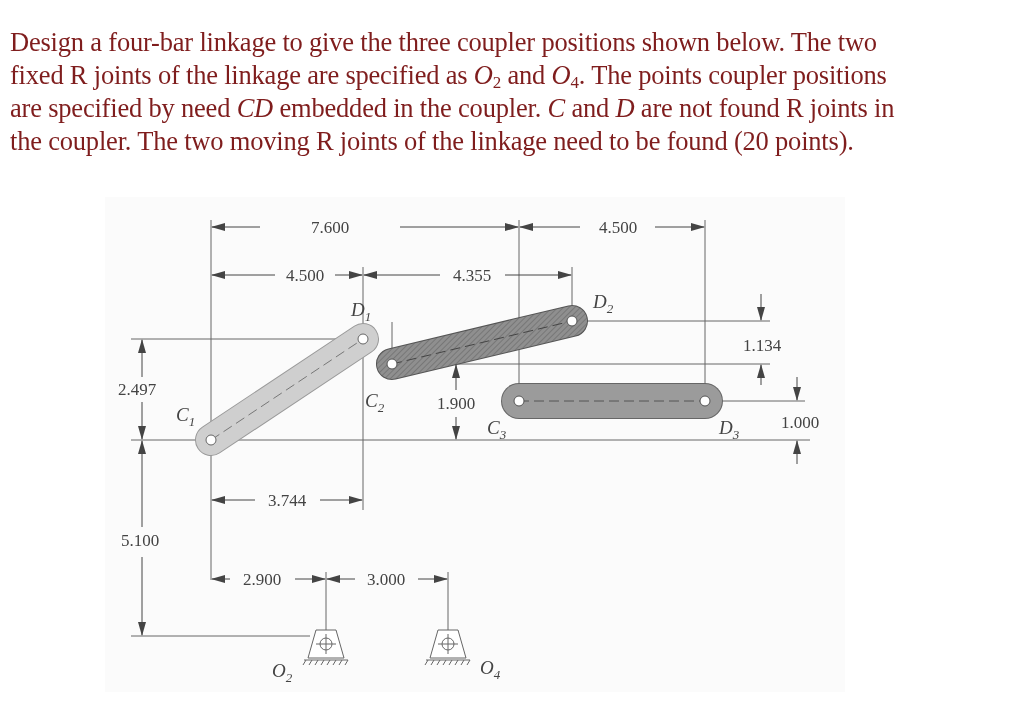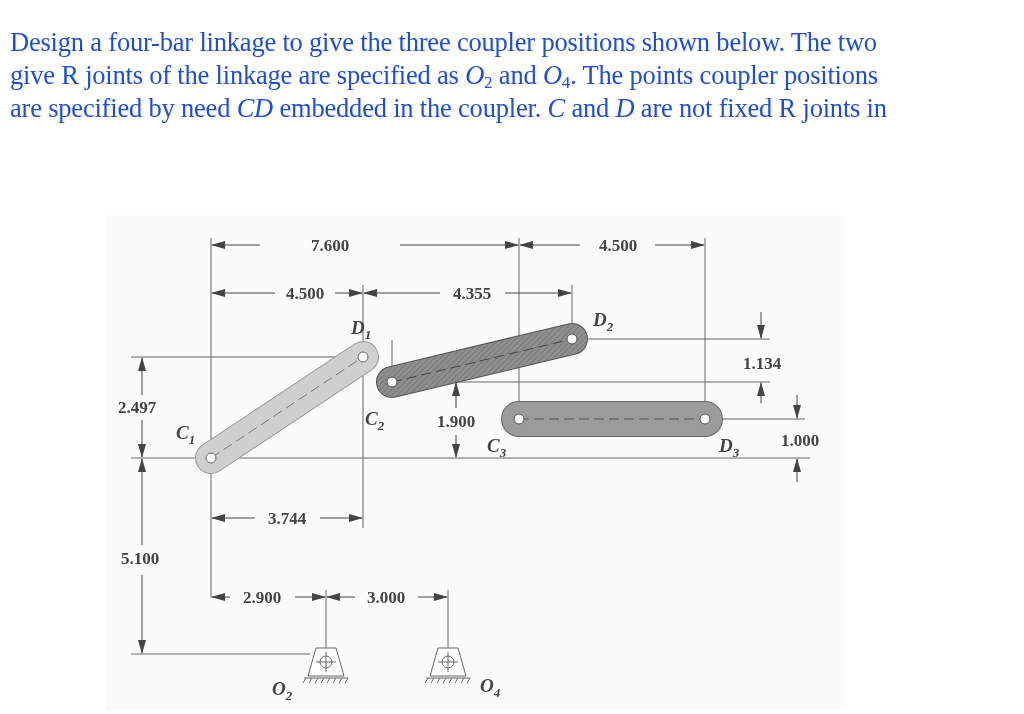--- a/index.html
+++ b/index.html
@@ -1,33 +1,34 @@
 <!DOCTYPE html>
 <html><head>
 <meta charset="utf-8">
 <style>
   html, body { margin: 0; padding: 0; background: #ffffff; }
   body { width: 1024px; height: 714px; position: relative; overflow: hidden; }
   .prompt {
     position: absolute; left: 10px; top: 26px; width: 1000px;
     font-family: "Liberation Serif", serif; font-size: 26.5px; line-height: 33px;
-    color: #1d4ed8; letter-spacing: -0.2px;
+    color: #7f1d1d; letter-spacing: -0.2px;
   }
   .prompt i { font-style: italic; }
   .prompt sub { font-size: 17px; vertical-align: -4px; line-height: 0; }
-  .figure { position: absolute; left: 0; top: 210px; width: 900px; height: 504px; font-weight: bold; }
+  .figure { position: absolute; left: 0; top: 192px; width: 900px; height: 504px; }
   svg text { font-family: "Liberation Serif", serif; }
 </style>
 </head>
 <body>
 
 <div class="prompt">
   <div><span>Design a four-bar linkage to give the three coupler positions shown below. The two</span></div>
-  <div><span>give R joints of the linkage are specified as </span><i>O</i><sub>2</sub><span> and </span><i>O</i><sub>4</sub><span>. The points coupler positions</span></div>
-  <div><span>are specified by need </span><i>CD</i><span> embedded in the coupler. </span><i>C</i><span> and </span><i>D</i><span> are not fixed R joints in</span></div>
+  <div><span>fixed R joints of the linkage are specified as </span><i>O</i><sub>2</sub><span> and </span><i>O</i><sub>4</sub><span>. The points coupler positions</span></div>
+  <div><span>are specified by need </span><i>CD</i><span> embedded in the coupler. </span><i>C</i><span> and </span><i>D</i><span> are not found R joints in</span></div>
+  <div><span>the coupler. The two moving R joints of the linkage need to be found (20 points).</span></div>
 </div>
 
 <div class="figure">
 <svg width="1024" height="504" viewBox="0 210 1024 504" xmlns="http://www.w3.org/2000/svg">
   <defs>
     <marker id="ar" markerWidth="14" markerHeight="8" refX="13" refY="4" orient="auto" markerUnits="userSpaceOnUse">
       <path d="M0,0 L14,4 L0,8 Z" fill="#444"></path>
     </marker>
     <pattern id="hatch" width="4" height="4" patternUnits="userSpaceOnUse" patternTransform="rotate(45)">
       <rect width="4" height="4" fill="#8f8f8f"></rect>

